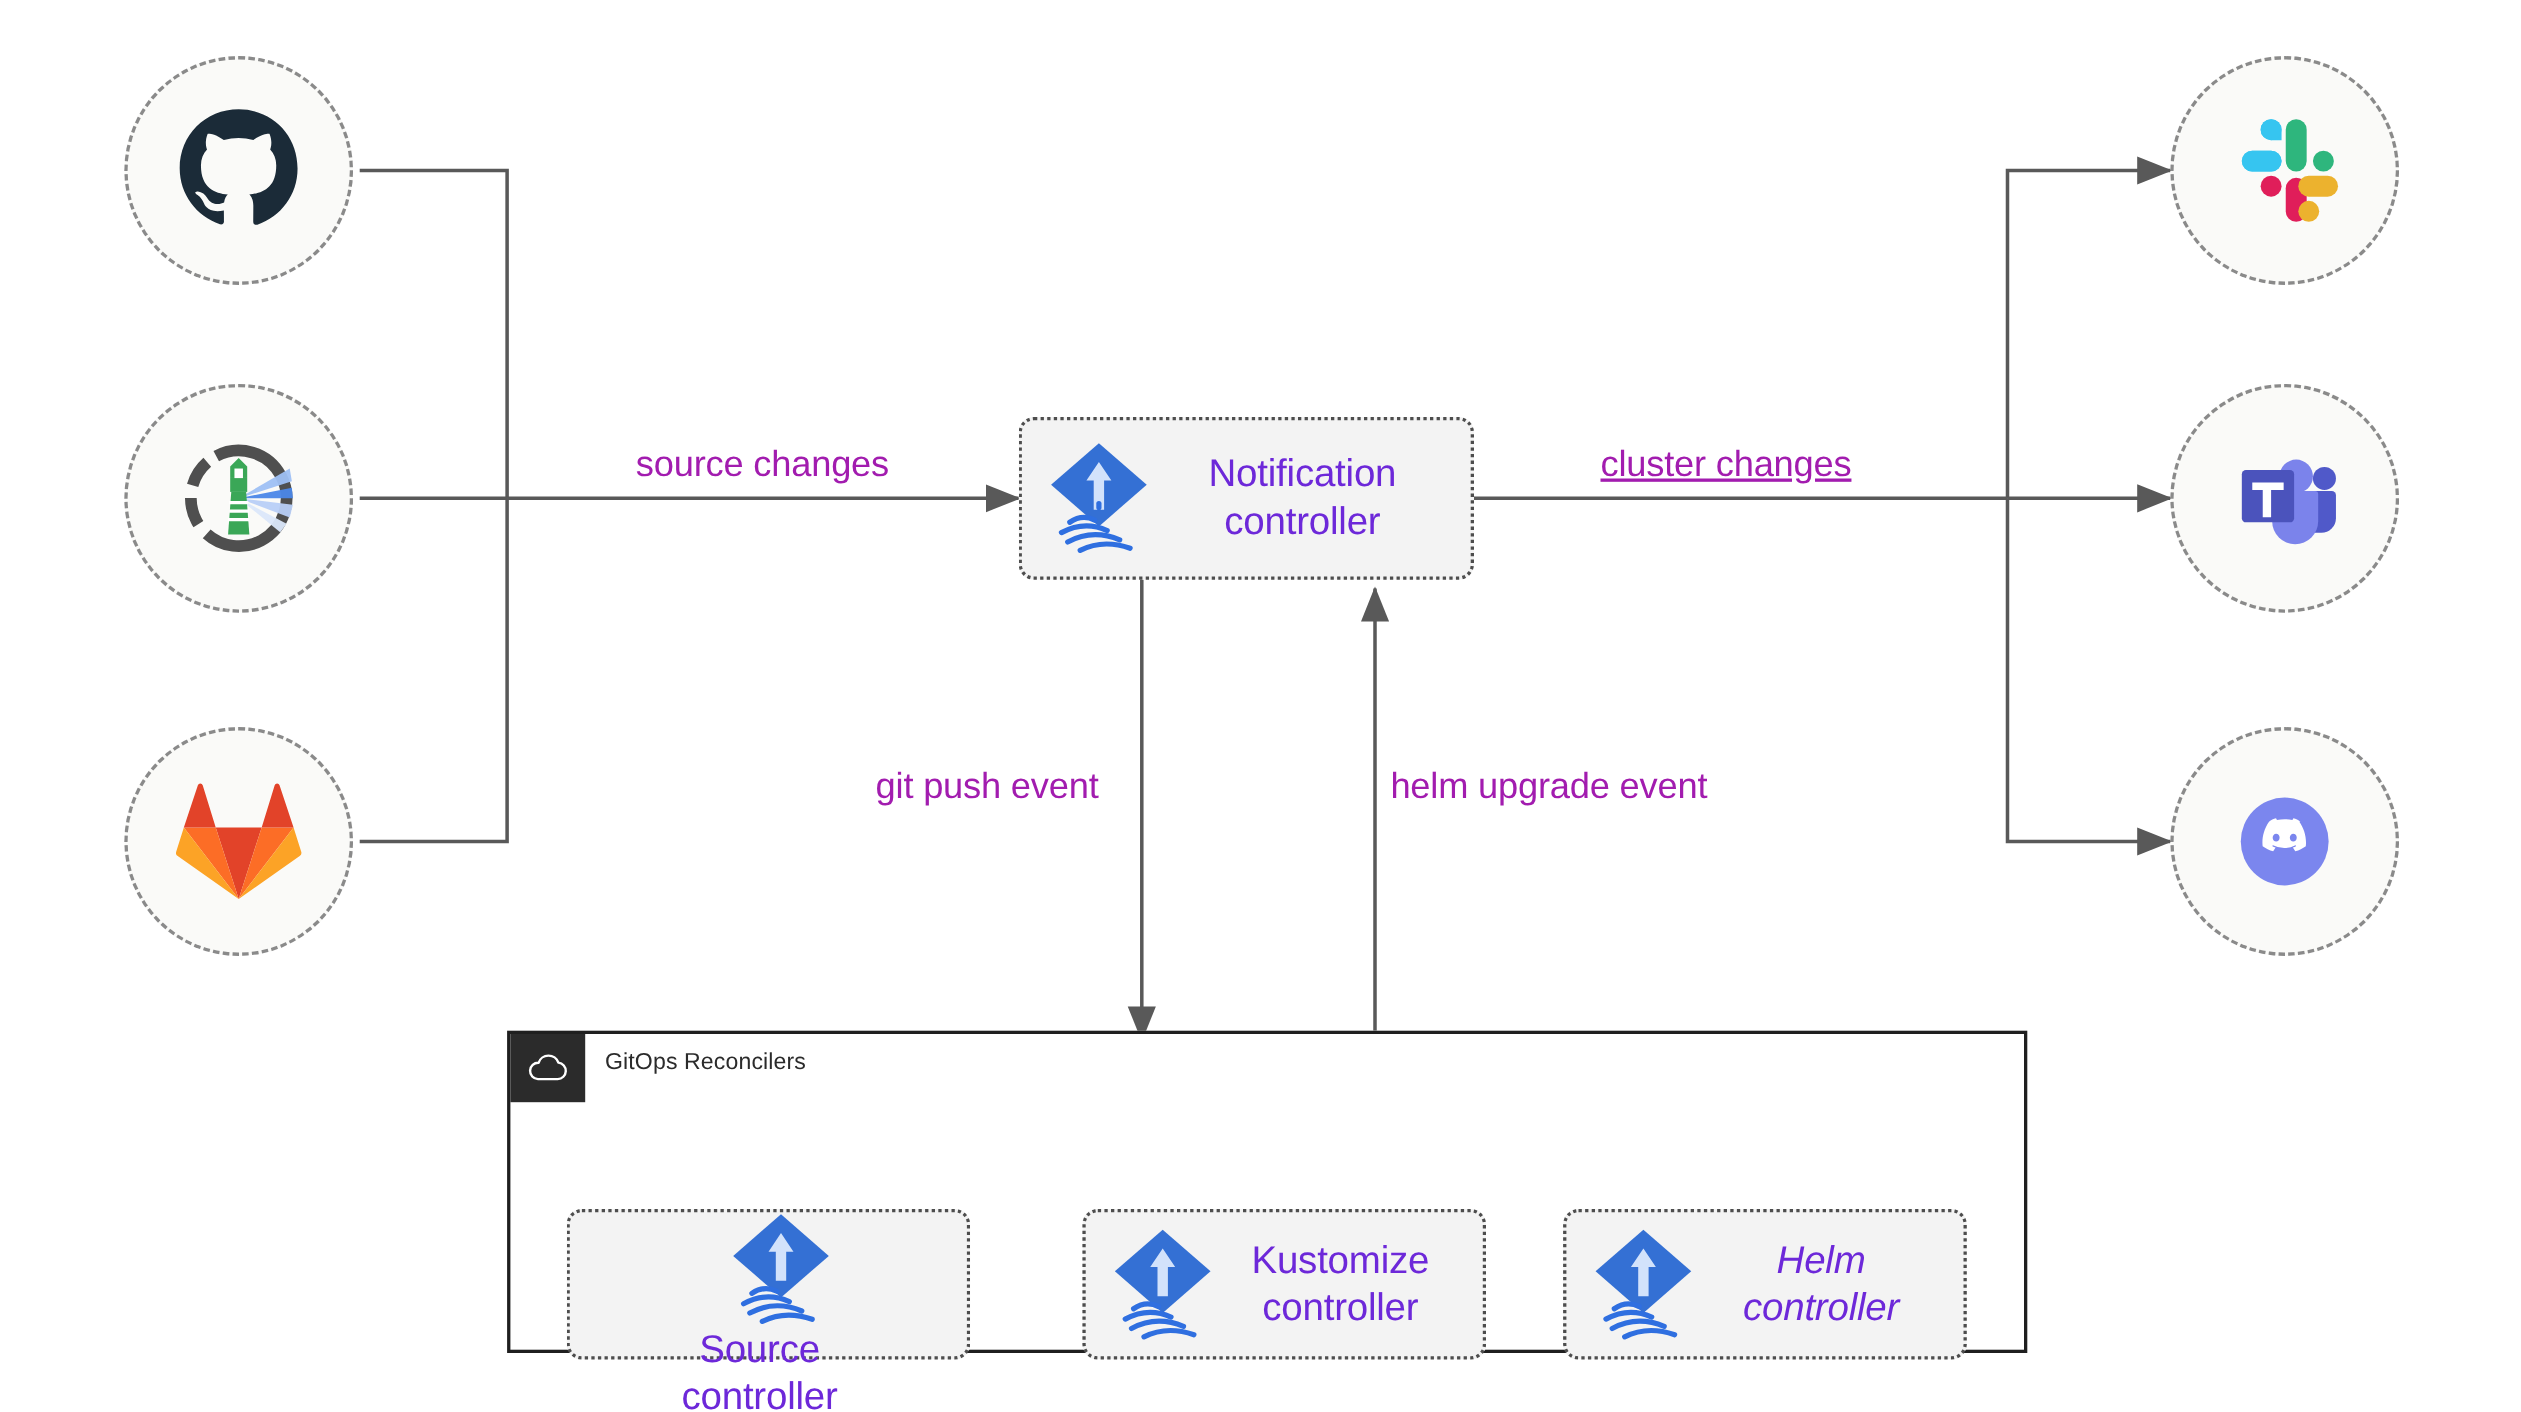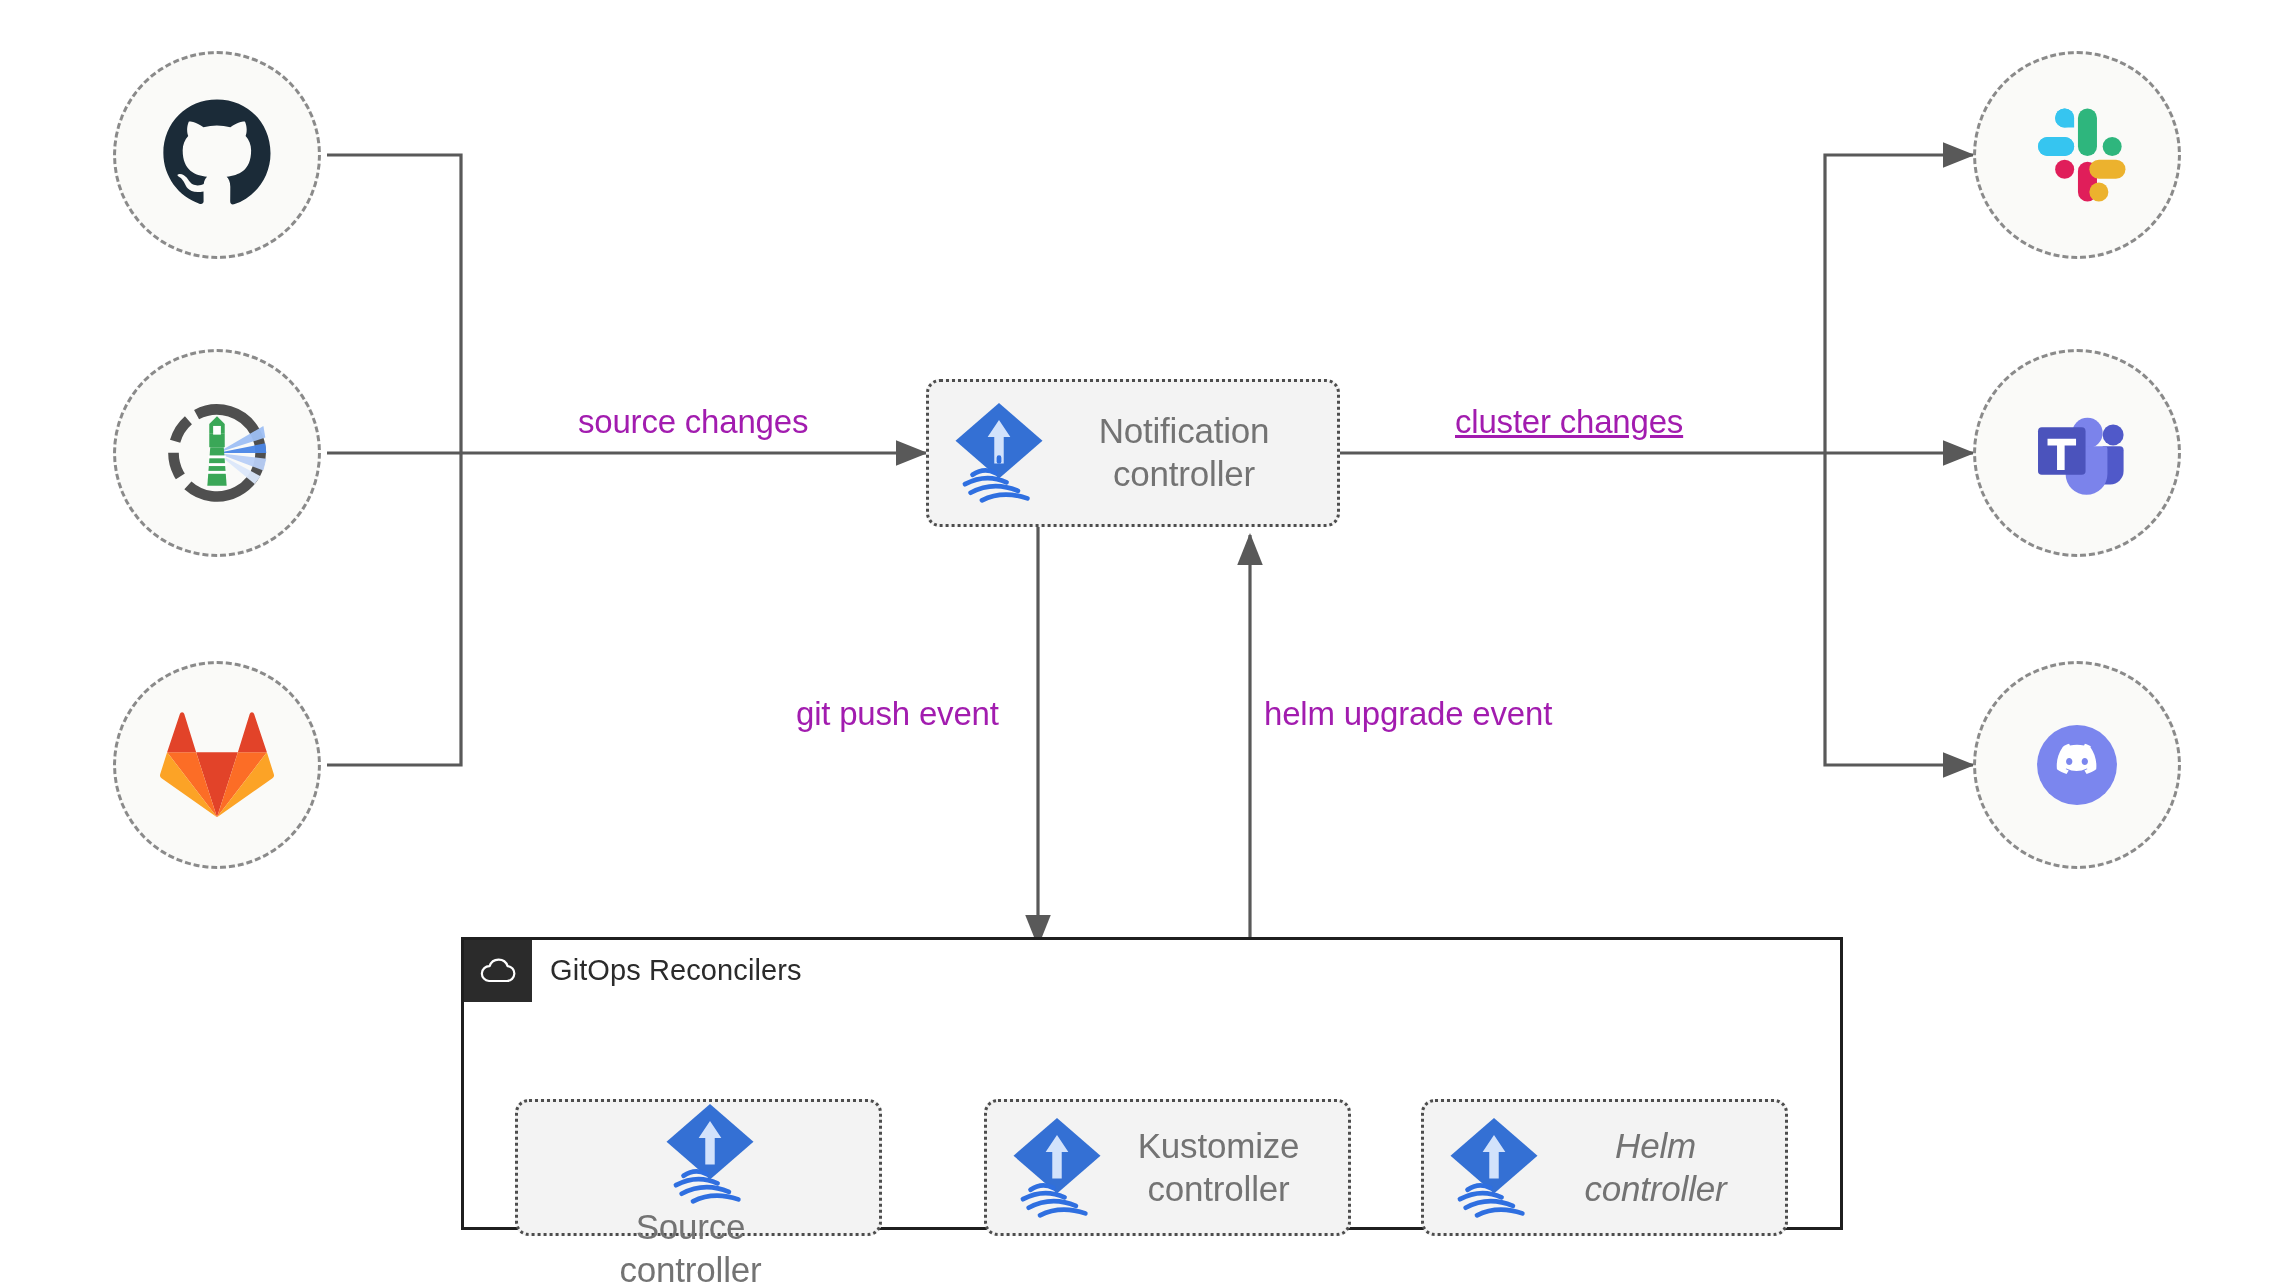--- a/index.html
+++ b/index.html
@@ -63,21 +63,21 @@
     width: 96px;
     height: 104px;
     flex: 0 0 auto;
     margin-left: 22px;
   }
   .ctrl-box .ctrl-label {
     flex: 1 1 auto;
     text-align: center;
     font-size: 35px;
     line-height: 1.22;
-    color: #737373;
+    color: #6d28d9;
     padding-right: 16px;
     white-space: pre-line;
     letter-spacing: -0.2px;
   }
 
   
   #reconcilers {
     position: absolute;
     left: 461px;
     top: 937px;
@@ -95,21 +95,21 @@
     height: 62px;
     background: #2b2b2b;
     display: flex;
     align-items: center;
     justify-content: center;
   }
   #reconcilers-title {
     position: absolute;
     left: 86px;
     top: 14px;
-    font-size: 29px;
+    font-size: 21px;
     color: #2b2b2b;
     letter-spacing: 0.1px;
   }
 
   
   .edge-label {
     position: absolute;
     font-size: 33px;
     color: #a21caf;
     white-space: nowrap;

